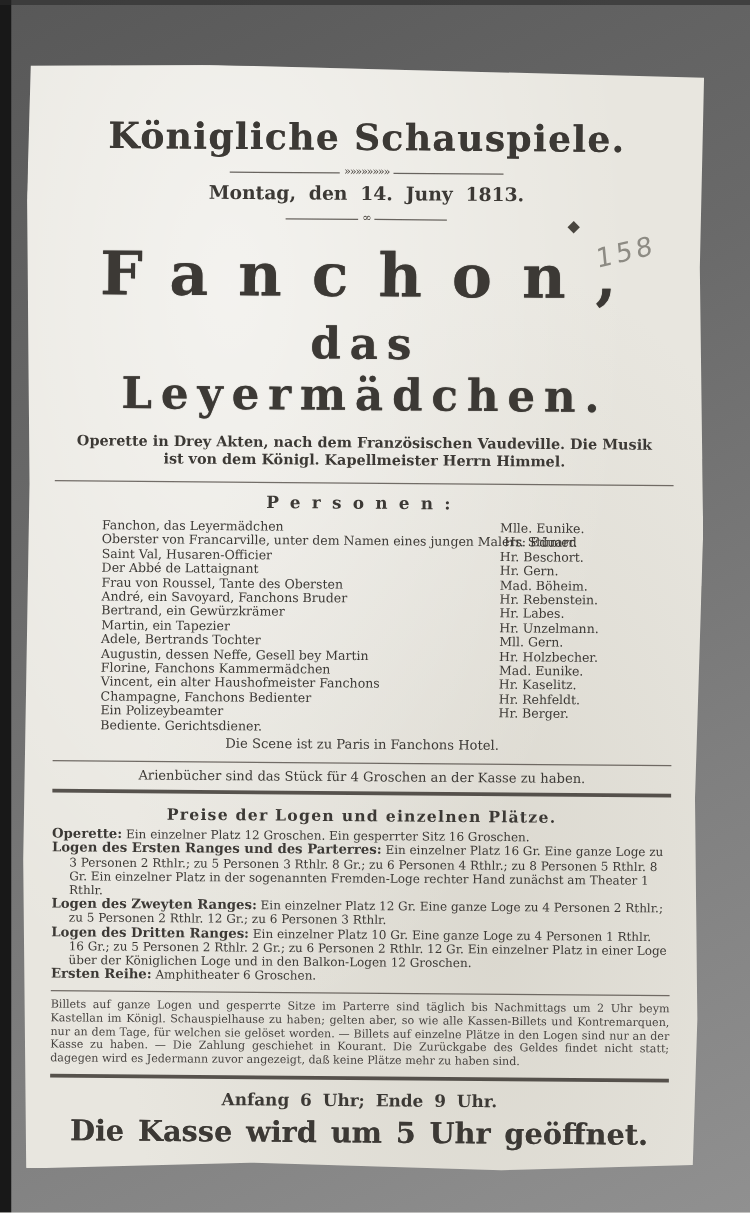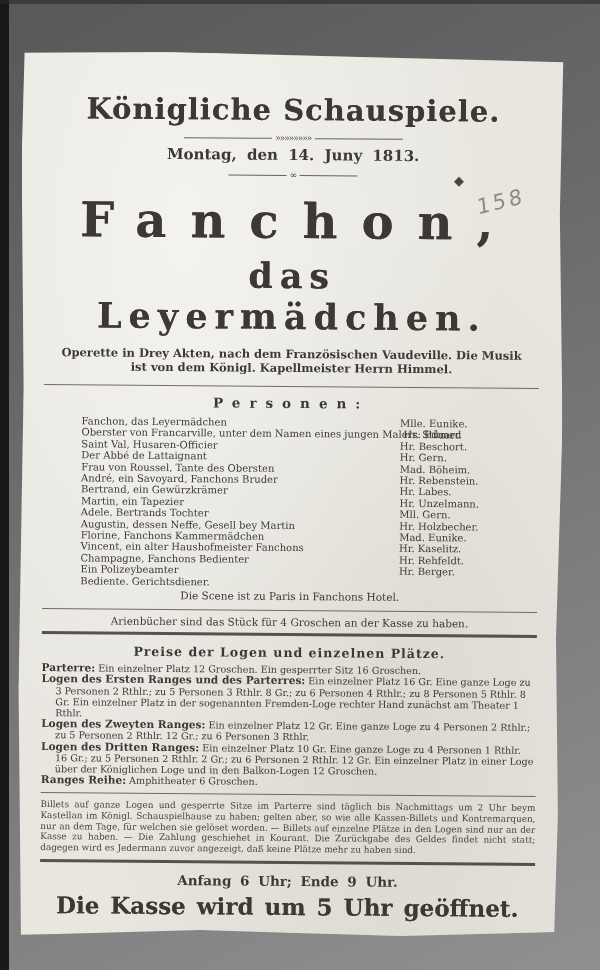--- a/index.html
+++ b/index.html
@@ -178,25 +178,25 @@
 
     <div class="scene-note">Die Scene ist zu Paris in Fanchons Hotel.</div>
 
     <hr class="rule" style="margin-top:8px">
     <div class="arien">Arienbücher sind das Stück für 4 Groschen an der Kasse zu haben.</div>
     <hr class="rule-thick">
 
     <div class="prices-heading">Preise der Logen und einzelnen Plätze.</div>
 
     <div class="price-list">
-      <div class="price-item"><span class="price-lead">Parterre:</span><span> Ein einzelner Platz 12 Groschen.  Ein gesperrter Sitz 16 Groschen.</span></div>
+      <div class="price-item"><span class="price-lead">Operette:</span><span> Ein einzelner Platz 12 Groschen.  Ein gesperrter Sitz 16 Groschen.</span></div>
       <div class="price-item"><span class="price-lead">Logen des Ersten Ranges und des Parterres:</span><span> Ein einzelner Platz 16 Gr.  Eine ganze Loge zu 3 Personen 2 Rthlr.; zu 5 Personen 3 Rthlr. 8 Gr.; zu 6 Personen 4 Rthlr.; zu 8 Personen 5 Rthlr. 8 Gr.  Ein einzelner Platz in der sogenannten Fremden-Loge rechter Hand zunächst am Theater 1 Rthlr.</span></div>
       <div class="price-item"><span class="price-lead">Logen des Zweyten Ranges:</span><span> Ein einzelner Platz 12 Gr.  Eine ganze Loge zu 4 Personen 2 Rthlr.; zu 5 Personen 2 Rthlr. 12 Gr.; zu 6 Personen 3 Rthlr.</span></div>
       <div class="price-item"><span class="price-lead">Logen des Dritten Ranges:</span><span> Ein einzelner Platz 10 Gr.  Eine ganze Loge zu 4 Personen 1 Rthlr. 16 Gr.; zu 5 Personen 2 Rthlr. 2 Gr.; zu 6 Personen 2 Rthlr. 12 Gr.  Ein einzelner Platz in einer Loge über der Königlichen Loge und in den Balkon-Logen 12 Groschen.</span></div>
-      <div class="price-item"><span class="price-lead">Ranges Reihe:</span><span> Amphitheater 6 Groschen.</span></div>
+      <div class="price-item"><span class="price-lead">Ersten Reihe:</span><span> Amphitheater 6 Groschen.</span></div>
     </div>
 
     <hr class="rule" style="margin-top:7px">
 
     <div class="terms">Billets auf ganze Logen und gesperrte Sitze im Parterre sind täglich bis Nachmittags um 2 Uhr beym Kastellan im Königl. Schauspielhause zu haben; gelten aber, so wie alle Kassen-Billets und Kontremarquen, nur an dem Tage, für welchen sie gelöset worden. — Billets auf einzelne Plätze in den Logen sind nur an der Kasse zu haben. — Die Zahlung geschiehet in Kourant.  Die Zurückgabe des Geldes findet nicht statt; dagegen wird es Jedermann zuvor angezeigt, daß keine Plätze mehr zu haben sind.</div>
 
     <hr class="rule-thick" style="margin-top:7px">
 
     <div class="times-line">Anfang 6 Uhr;  Ende 9 Uhr.</div>
     <div class="boxoffice-line">Die Kasse wird um 5 Uhr geöffnet.</div>

